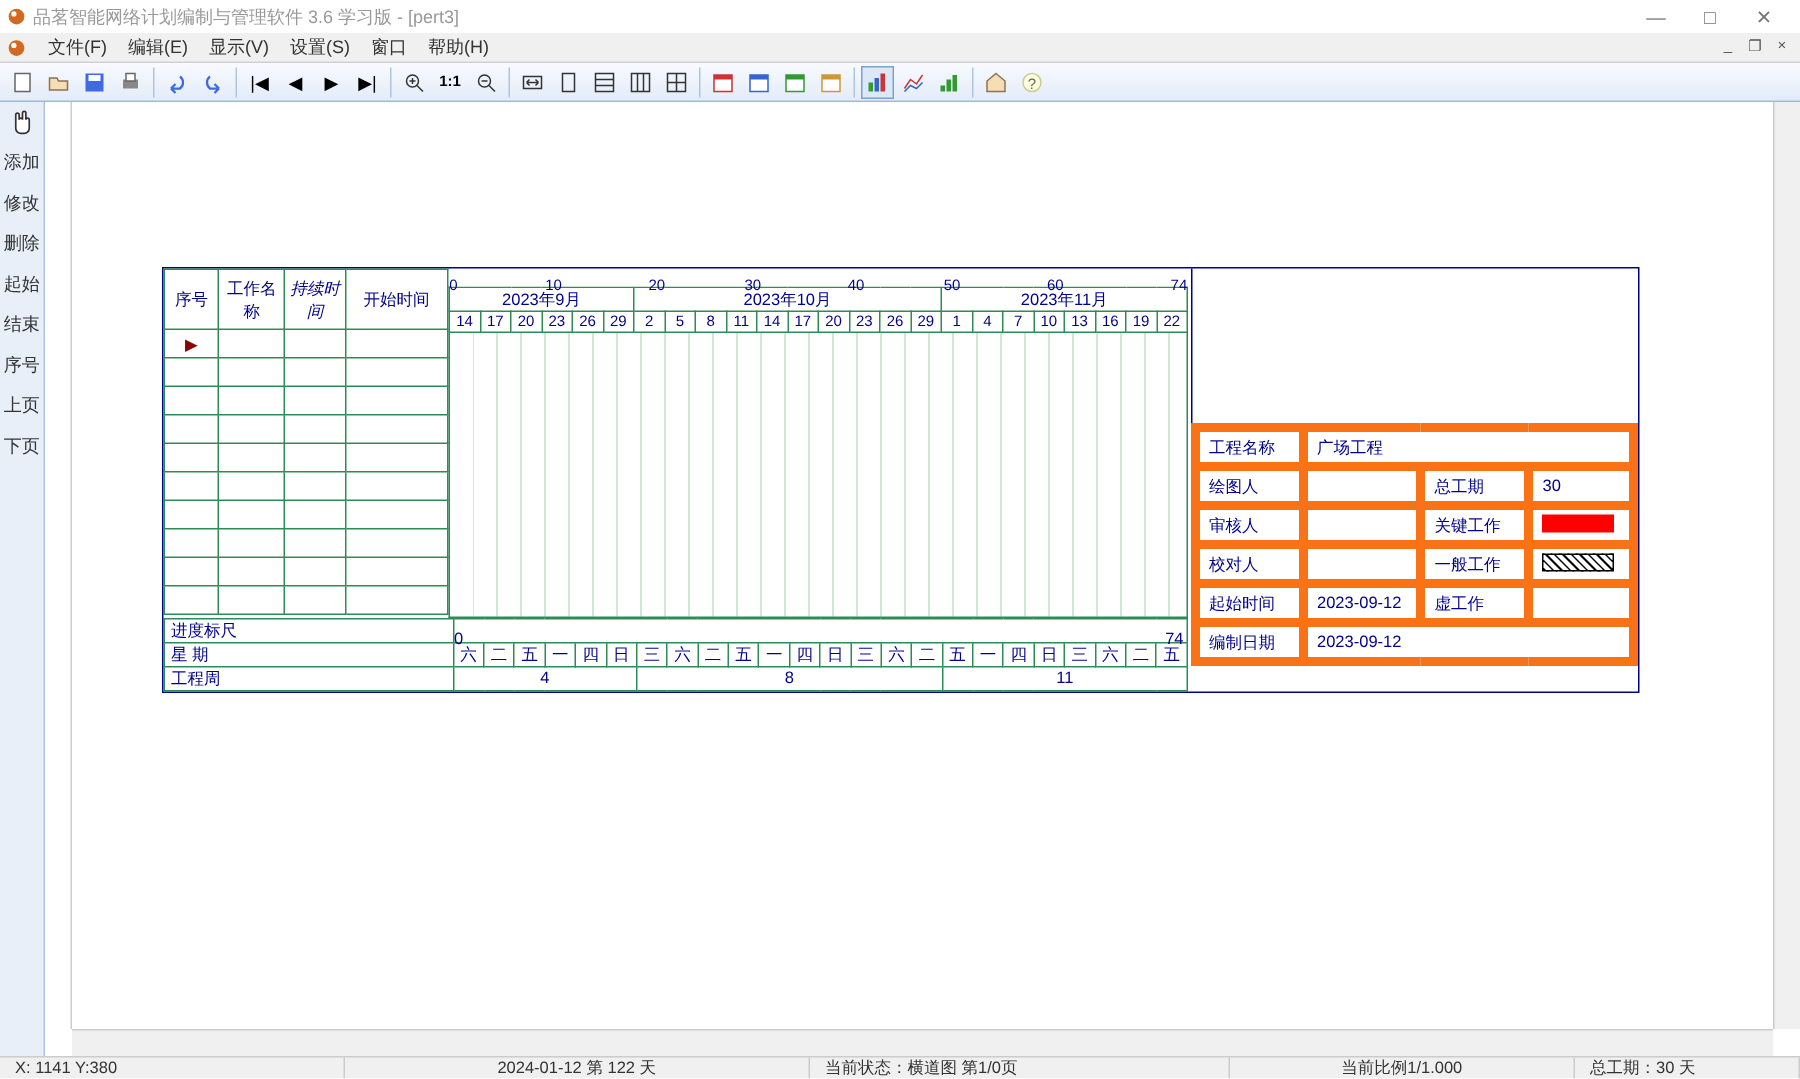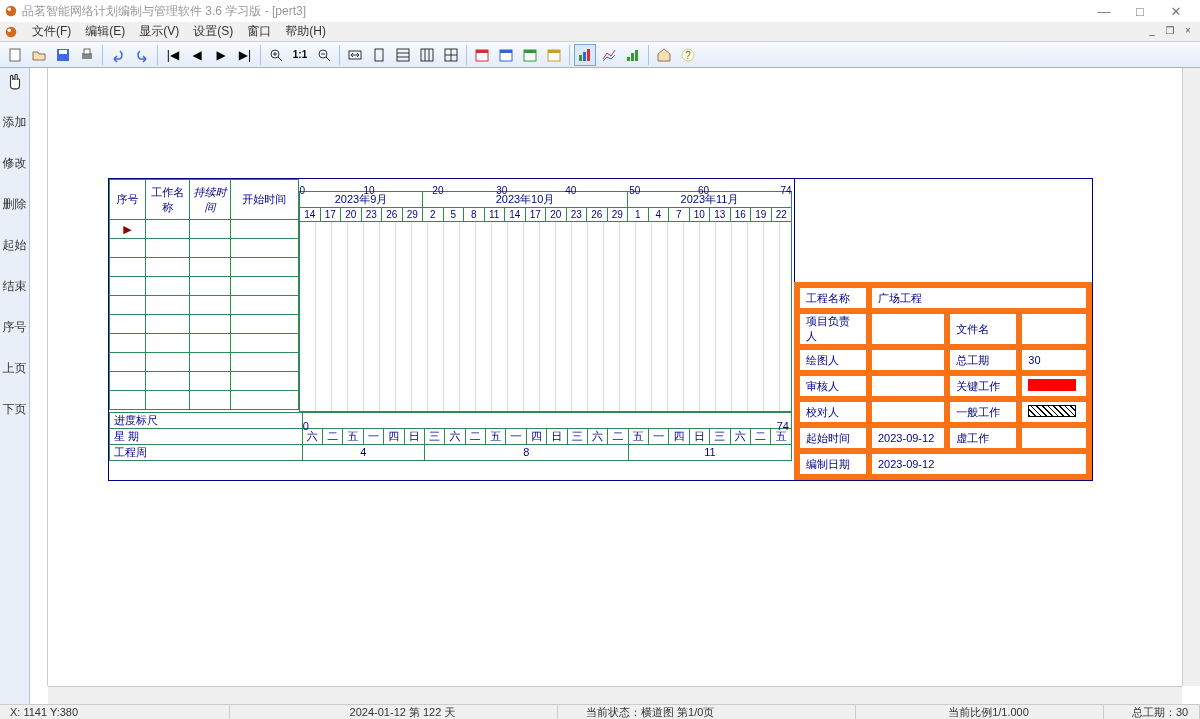--- a/index.html
+++ b/index.html
@@ -19,21 +19,21 @@
 .menubar .mdi { position: absolute; right: 4px; display: flex; gap: 2px; }
 .menubar .mdi span { width: 16px; height: 14px; font-size: 10px; color: #555; text-align: center; }
 
 
 .toolbar { height: 26px; background: linear-gradient(#f8faff, #e3ecf8); border-bottom: 1px solid #9db8d6; display: flex; align-items: center; padding: 0 4px; gap: 2px; }
 .tbtn { width: 22px; height: 22px; display: flex; align-items: center; justify-content: center; border: 1px solid transparent; }
 .tsep { width: 1px; height: 20px; background: #b0c4de; margin: 0 2px; }
 
 
 .workarea { display: flex; height: calc(100% - 22px - 20px - 26px - 15px); }
-.leftbar { width: 30px; background: #e8eff8; border-right: 1px solid #b0c4de; display: flex; flex-direction: column; align-items: center; padding-top: 4px; gap: 14px; }
+.leftbar { width: 30px; background: #e8eff8; border-right: 1px solid #b0c4de; display: flex; flex-direction: column; align-items: center; padding-top: 4px; }
 .lbtn { width: 26px; padding: 4px 0; text-align: center; font-size: 12px; color: #333; margin-bottom: 2px; }
 .licon { width: 20px; height: 18px; margin-bottom: 6px; }
 
 
 .canvaswrap { flex: 1; position: relative; background: #fff; overflow: hidden; }
 .vruler { position: absolute; left: 0; top: 0; width: 18px; bottom: 18px; background: #fff; border-right: 1px solid #ccc; }
 .canvas { position: absolute; left: 18px; top: 0; right: 18px; bottom: 18px; background: #fff; overflow: auto; }
 .hscroll { position: absolute; left: 18px; right: 18px; bottom: 0; height: 18px; background: #f0f0f0; border-top: 1px solid #ccc; }
 .vscroll { position: absolute; right: 0; top: 0; bottom: 18px; width: 18px; background: #f0f0f0; border-left: 1px solid #ccc; }
 
@@ -61,21 +61,21 @@
 
 .info-panel { float: right; width: 298px; }
 .info-top { height: 103px; border-left: 1px solid #00008b; }
 .info-table { width: 100%; border-collapse: collapse; }
 .info-table td { border: 6px solid #f97316; height: 26px; font-size: 11px; padding: 0 6px; text-align: left; color: #00008b; }
 .info-table .lbl { width: 72px; }
 .redbox { background: red; width: 48px; height: 12px; display: inline-block; }
 .hatchbox { width: 48px; height: 12px; display: inline-block; background: repeating-linear-gradient(45deg, #000 0, #000 1px, #fff 1px, #fff 4px); border: 1px solid #000; }
 
 
-.statusbar { height: 15px; background: #f0f0f0; border-top: 1px solid #ccc; display: flex; font-size: 11px; color: #333; align-items: center; gap: 18px; }
+.statusbar { height: 15px; background: #f0f0f0; border-top: 1px solid #ccc; display: flex; font-size: 11px; color: #333; align-items: center; }
 .statusbar .cell { padding: 0 10px; border-right: 1px solid #ccc; height: 100%; line-height: 14px; }
 
 .play-marker { color: #8b0000; font-size: 11px; }
 
 .clearfix::after { content: ""; display: table; clear: both; }
 </style>
 </head>
 <body>
 
 <div class="titlebar">
@@ -405,26 +405,20 @@
           <div class="gantt-area"></div>
         </div>
 
         <div class="info-panel">
           <div class="info-top"></div>
           <table class="info-table">
             <tbody>
                 <tr>
                   <td class="lbl">工程名称</td>
                   <td colspan="3">广场工程</td>
-                </tr>
-            <tr>
-                  <td class="lbl">项目负责人</td>
-                  <td></td>
-                  <td class="lbl">文件名</td>
-                  <td></td>
                 </tr>
             <tr>
                   <td class="lbl">绘图人</td>
                   <td></td>
                   <td class="lbl">总工期</td>
                   <td>30</td>
                 </tr>
             <tr>
                   <td class="lbl">审核人</td>
                   <td></td>

